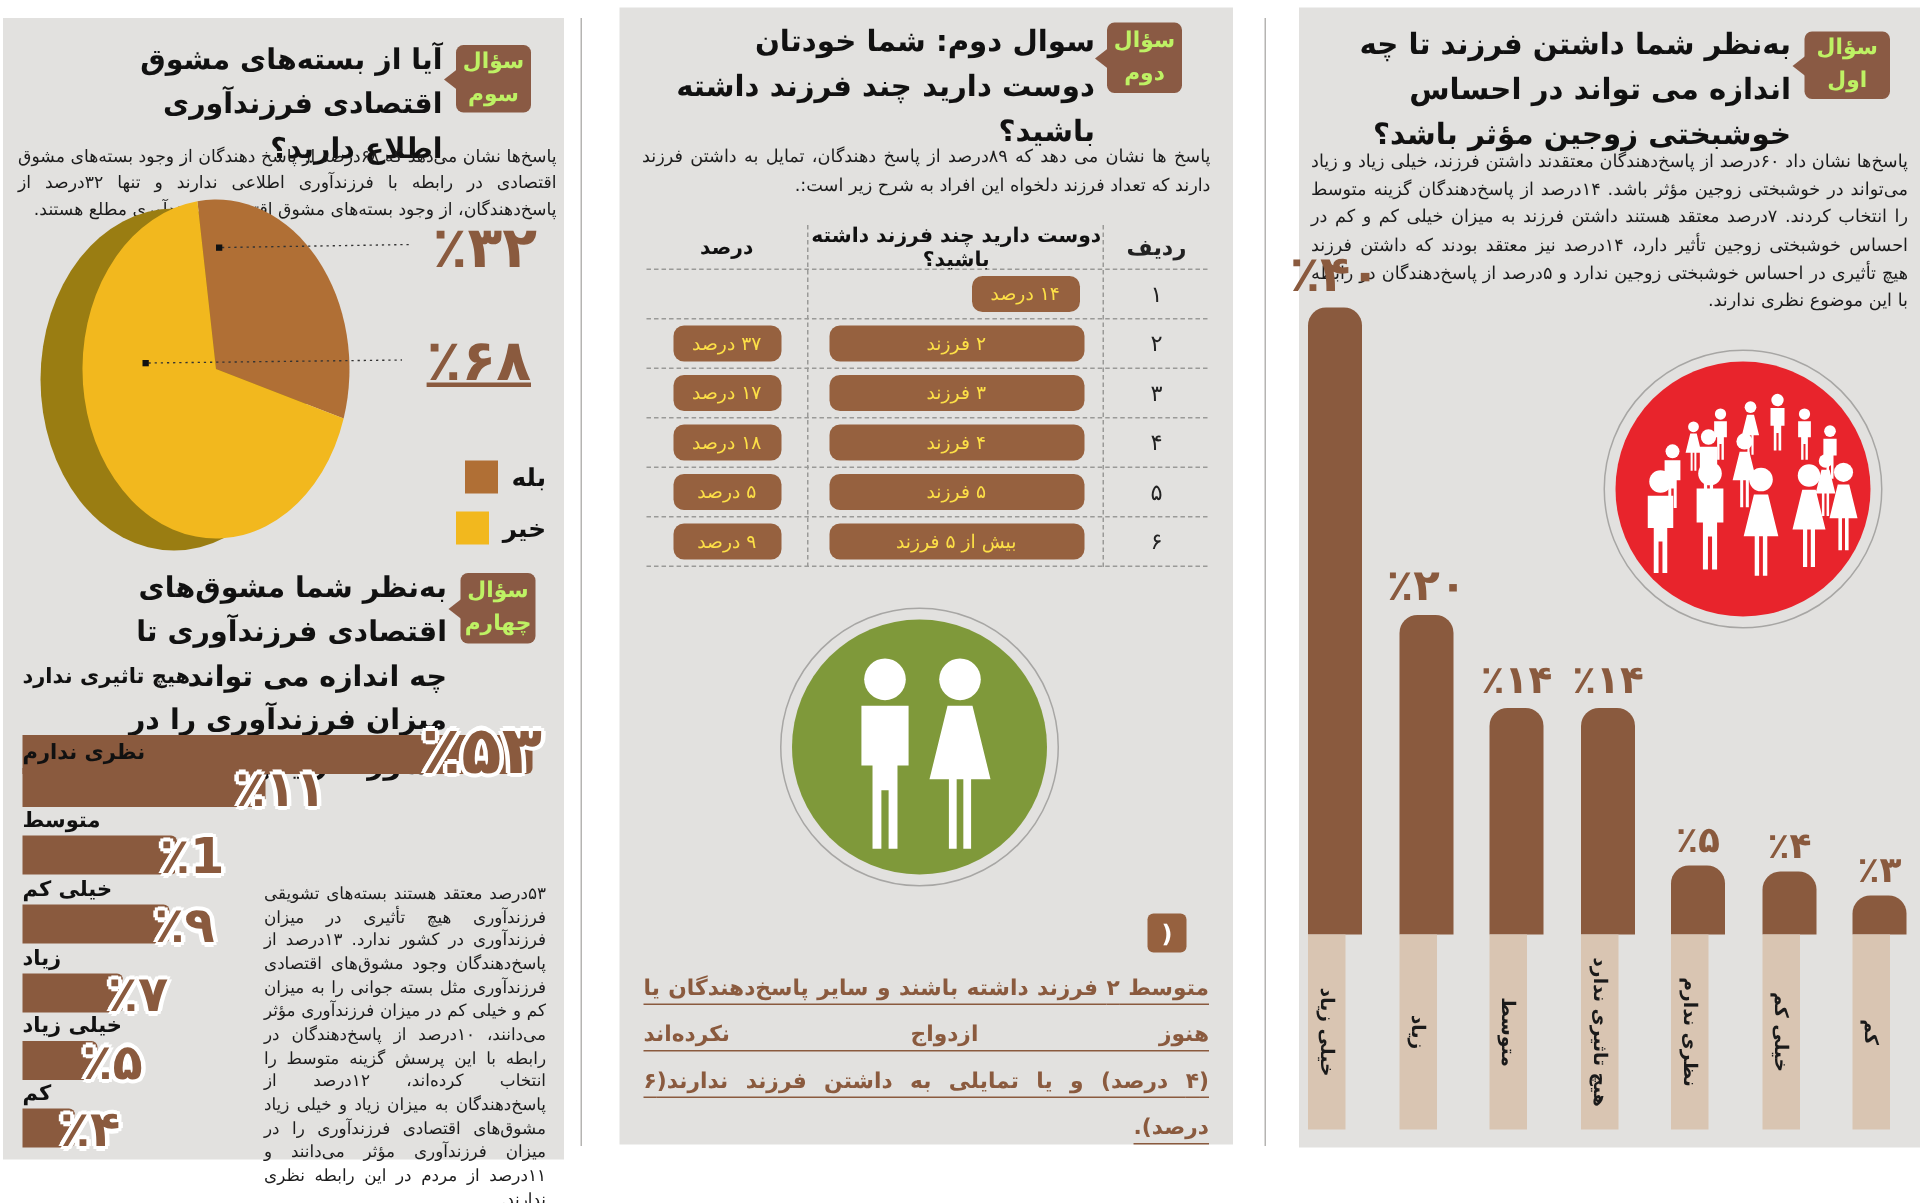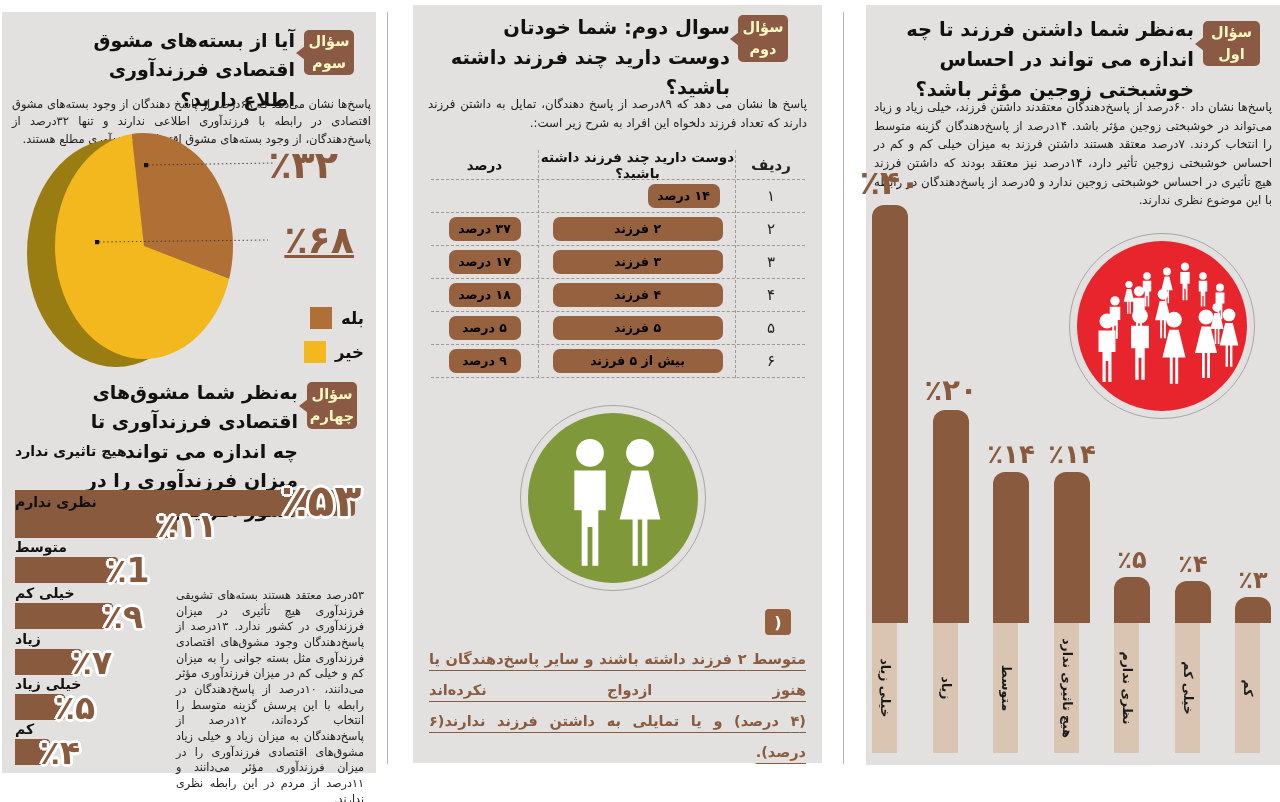--- a/index.html
+++ b/index.html
@@ -8,21 +8,21 @@
   .stage { position:relative; width:1280px; height:802px; background:#fff; direction:rtl; }
 
   .panel { position:absolute; background:#e2e1df; }
   #panel-q1 { left:866px; top:5px; width:414px; height:760px; }
   #panel-q2 { left:413px; top:5px; width:409px; height:758px; }
   #panel-q34 { left:2px;  top:12px; width:374px; height:761px; }
 
   .gutter-line { position:absolute; width:1px; background:#b5b4b2; top:12px; height:752px; }
   #gutter-1 { left:843px; } #gutter-2 { left:387px; }
 
-  .badge { position:absolute; background:#8a5a44; color:#fef9c3; border-radius:5px;
+  .badge { position:absolute; background:#8a5a44; color:#bef264; border-radius:5px;
            display:flex; flex-direction:column; align-items:center; justify-content:center;
            font-weight:bold; font-size:14.5px; line-height:1.45; z-index:5; }
   .badge::before { content:""; position:absolute; left:-8px; top:50%; transform:translateY(-50%);
            border-top:7px solid transparent; border-bottom:7px solid transparent;
            border-right:9px solid #8a5a44; }
 
   .title { position:absolute; color:#111; font-weight:bold; font-size:19.5px;
            line-height:1.55; text-align:right; }
   .para  { position:absolute; color:#1c1c1c; text-align:justify; }
 
@@ -49,40 +49,40 @@
   #green-ring   { left:107px; top:400px; width:186px; height:186px; }
 
   
   .q2-table { position:absolute; left:18px; top:145px; width:374px; }
   .q2-row { display:flex; flex-direction:row; align-items:center; border-bottom:1px dashed #9a9a98; }
   .q2-head { height:30px; font-weight:bold; font-size:13.5px; color:#111; }
   .q2-body { height:33px; }
   .cell-idx { width:68px; text-align:center; font-size:15px; color:#222; }
   .cell-q   { width:199px; text-align:center; }
   .cell-pct { width:107px; text-align:center; }
-  .chip { display:inline-block; background:#96613f; color:#000000; font-weight:bold;
+  .chip { display:inline-block; background:#96613f; color:#fde047; font-weight:normal;
           font-size:12.5px; line-height:24px; height:24px; border-radius:7px; }
   .chip-q   { width:170px; }
   .chip-pct { width:72px; }
   .tbl-vline { position:absolute; top:0; bottom:0; width:0;
           border-left:1px dashed #9a9a98; }
 
   .note-mark { position:absolute; right:31px; top:604px; width:26px; height:26px;
           background:#96613f; color:#fff; border-radius:4px; font-weight:bold;
           font-size:16px; display:flex; align-items:center; justify-content:center; }
   .note { position:absolute; left:16px; right:16px; top:639px; color:#8a5a3e;
           font-weight:bold; font-size:14.5px; line-height:31px; }
   .note-line { text-align:justify; text-align-last:justify; text-decoration:underline;
           text-decoration-thickness:1px; text-underline-offset:6px; }
 
   
   .pie-svg { position:absolute; left:0; top:0; width:374px; height:761px; }
   .pie-pct { position:absolute; color:#8a5a3e; font-weight:bold; font-size:38px;
           direction:ltr; white-space:nowrap; }
-  #pie-pct-32 { right:38px; top:131px; }
+  #pie-pct-32 { right:18px; top:131px; }
   #pie-pct-68 { right:22px; top:206px;text-decoration:underline; }
   .legend-row { position:absolute; right:12px; display:flex; flex-direction:row;
           align-items:center; gap:9px; }
   #legend-yes { top:295px; } #legend-no { top:329px; }
   .legend-label { font-size:16.5px; font-weight:bold; color:#111; }
   .swatch { width:22px; height:22px; }
   #swatch-yes { background:#b06f35; } #swatch-no { background:#f2b81e; }
 
   
   .hbar-label { position:absolute; left:13px; font-size:14px; font-weight:bold; color:#111;

